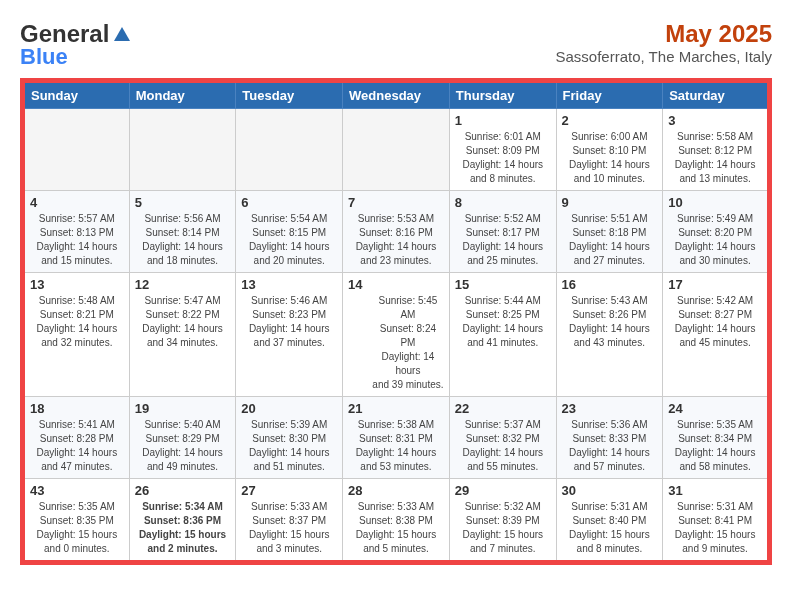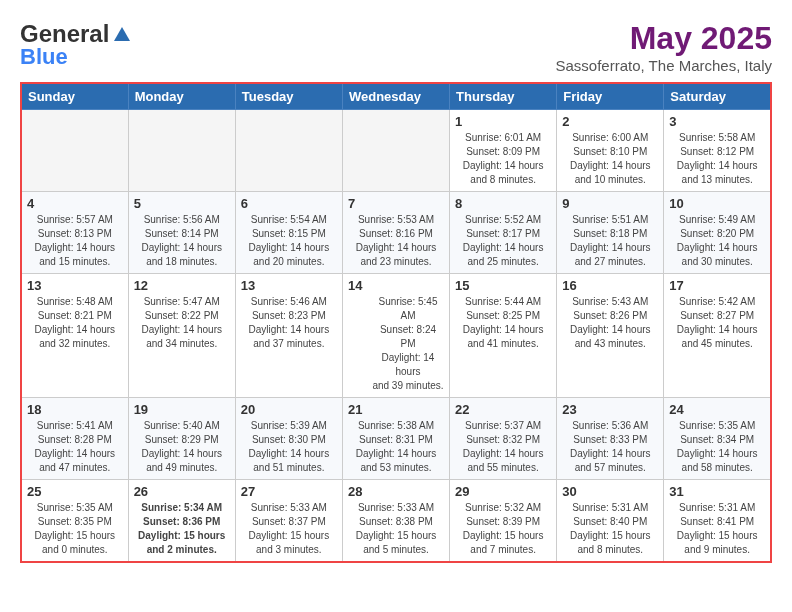--- a/index.html
+++ b/index.html
@@ -18,32 +18,32 @@
     }
     .logo {
       display: flex;
       flex-direction: column;
       align-items: flex-start;
     }
     .title-area {
       text-align: right;
     }
     .month-title {
-      font-size: 32px;
+      font-size: 24px;
       font-weight: bold;
-      color: #701a75;
+      color: #c2410c;
     }
     .location {
       font-size: 15px;
       color: #555;
     }
     .calendar {
       width: 100%;
       border-collapse: collapse;
-      border: 2px solid #ef4444;
+      border: 5px solid #ef4444;
     }
     .calendar th {
       background-color: #2b6cb0;
       color: #fff;
       text-align: left;
       padding: 5px 6px;
       font-size: 13px;
       border: 1px solid #4a82c0;
     }
     .calendar td {
@@ -287,21 +287,21 @@
         <td>
           <span class="day-number">24</span>
           <div class="day-info" style="white-space: pre-line;">Sunrise: 5:35 AM
 Sunset: 8:34 PM
 Daylight: 14 hours
 and 58 minutes.</div>
         </td>
       </tr>
       <tr>
         <td>
-          <span class="day-number">25</span>
+          <span class="day-number">43</span>
           <div class="day-info" style="white-space: pre-line;">Sunrise: 5:35 AM
 Sunset: 8:35 PM
 Daylight: 15 hours
 and 0 minutes.</div>
         </td>
         <td>
           <span class="day-number">26</span>
           <div class="day-info" style="white-space: pre-line; font-weight: bold;">Sunrise: 5:34 AM
 Sunset: 8:36 PM
 Daylight: 15 hours

